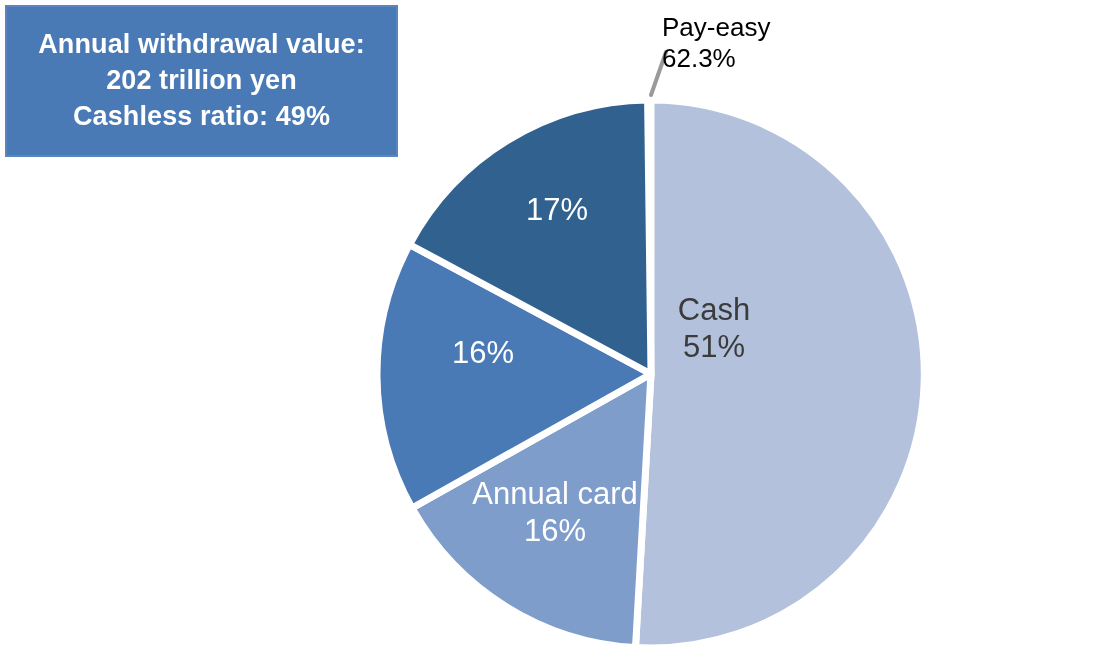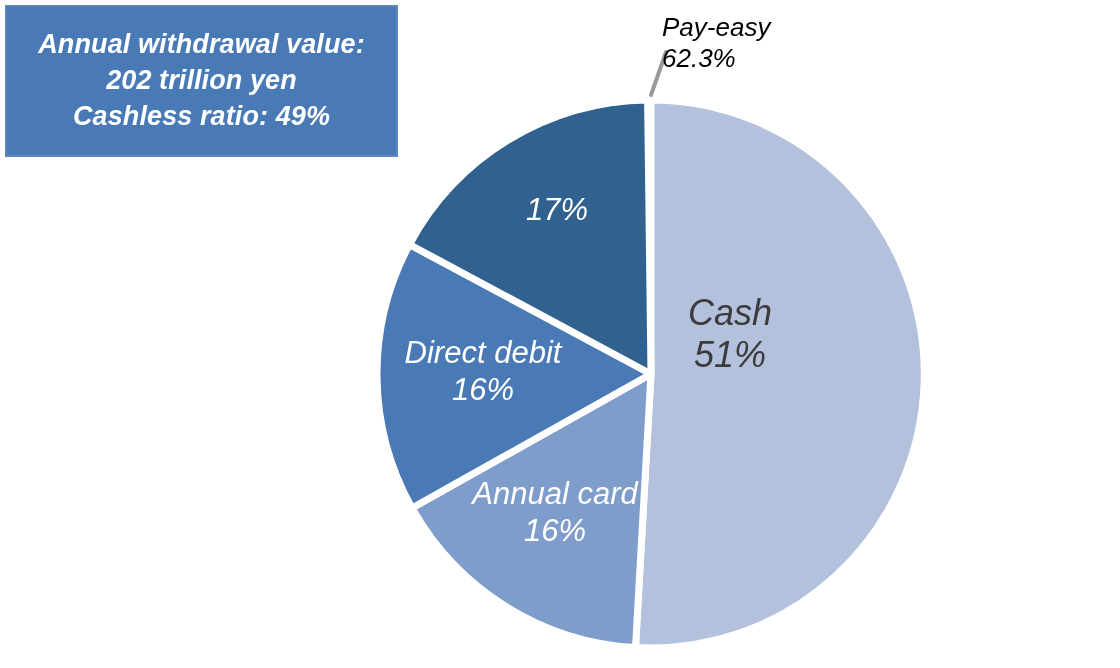--- a/index.html
+++ b/index.html
@@ -15,21 +15,20 @@
     font-family: "Liberation Sans", sans-serif;
     -webkit-font-smoothing: antialiased;
   }
 
   #chart-root {
     position: absolute;
     left: 0;
     top: 0;
     width: 1120px;
     height: 668px;
-    font-style: italic;
   }
 
   
   #callout-box {
     position: absolute;
     left: 5px;
     top: 5px;
     width: 393px;
     height: 152px;
     background: #4a7ab5;
@@ -67,24 +66,24 @@
   }
   .slice-label .name,
   .slice-label .pct {
     display: block;
   }
 
   .label-white { color: #ffffff; }
   .label-dark  { color: #3b3b3b; }
 
   #label-cash {
-    left: 640px;
+    left: 624px;
     top: 292px;
     width: 180px;
-    font-size: 36px;
+    font-size: 31px;
   }
   #label-bank-transfer {
     left: 447px;
     top: 192px;
     width: 220px;
     font-size: 31px;
   }
   #label-direct-debit {
     left: 383px;
     top: 335px;
@@ -147,21 +146,20 @@
     <span class="name">Cash</span>
     <span class="pct">51%</span>
   </div>
 
   <div class="slice-label label-white" id="label-credit-card">
     <span class="name">Annual card</span>
     <span class="pct">16%</span>
   </div>
 
   <div class="slice-label label-white" id="label-direct-debit">
-    <span class="name">Direct debit</span>
     <span class="pct">16%</span>
   </div>
 
   <div class="slice-label label-white" id="label-bank-transfer">
     <span class="pct">17%</span>
   </div>
 
   <div id="label-pay-easy">
     <span class="name">Pay-easy</span>
     <span class="pct">62.3%</span>

